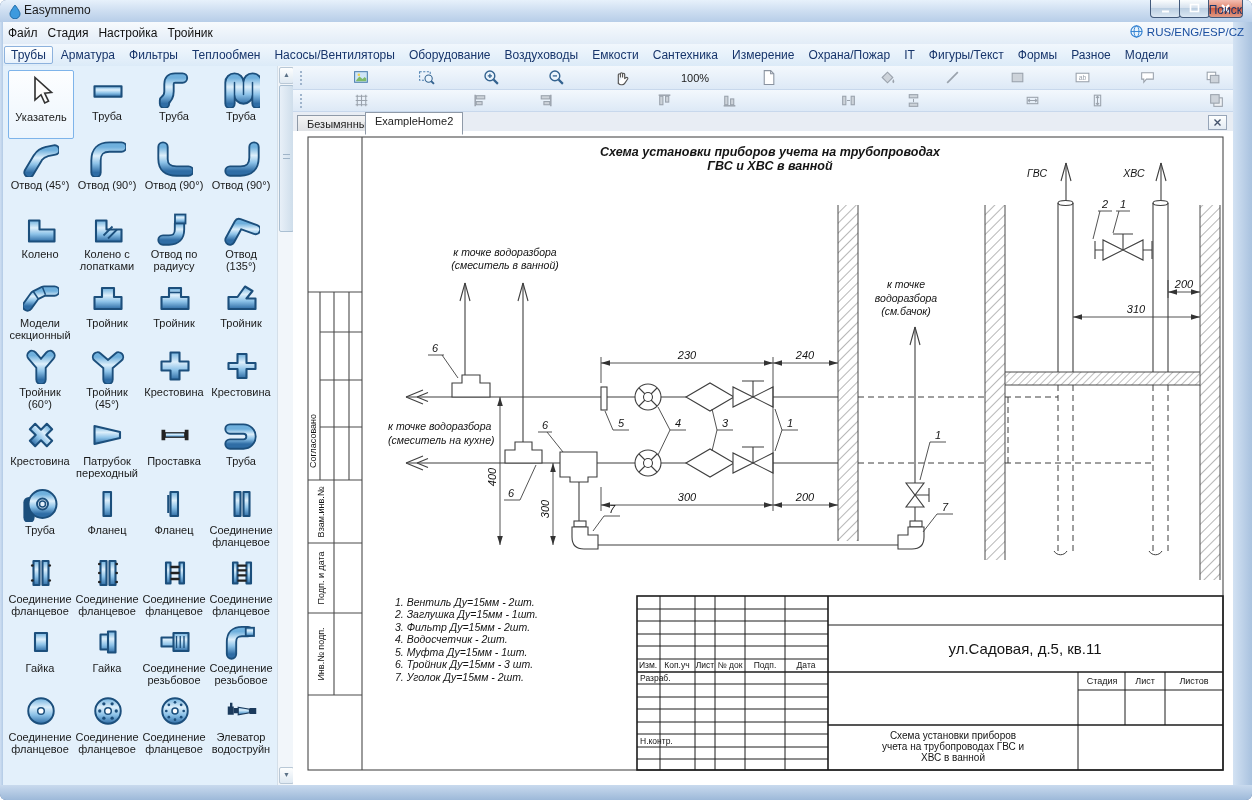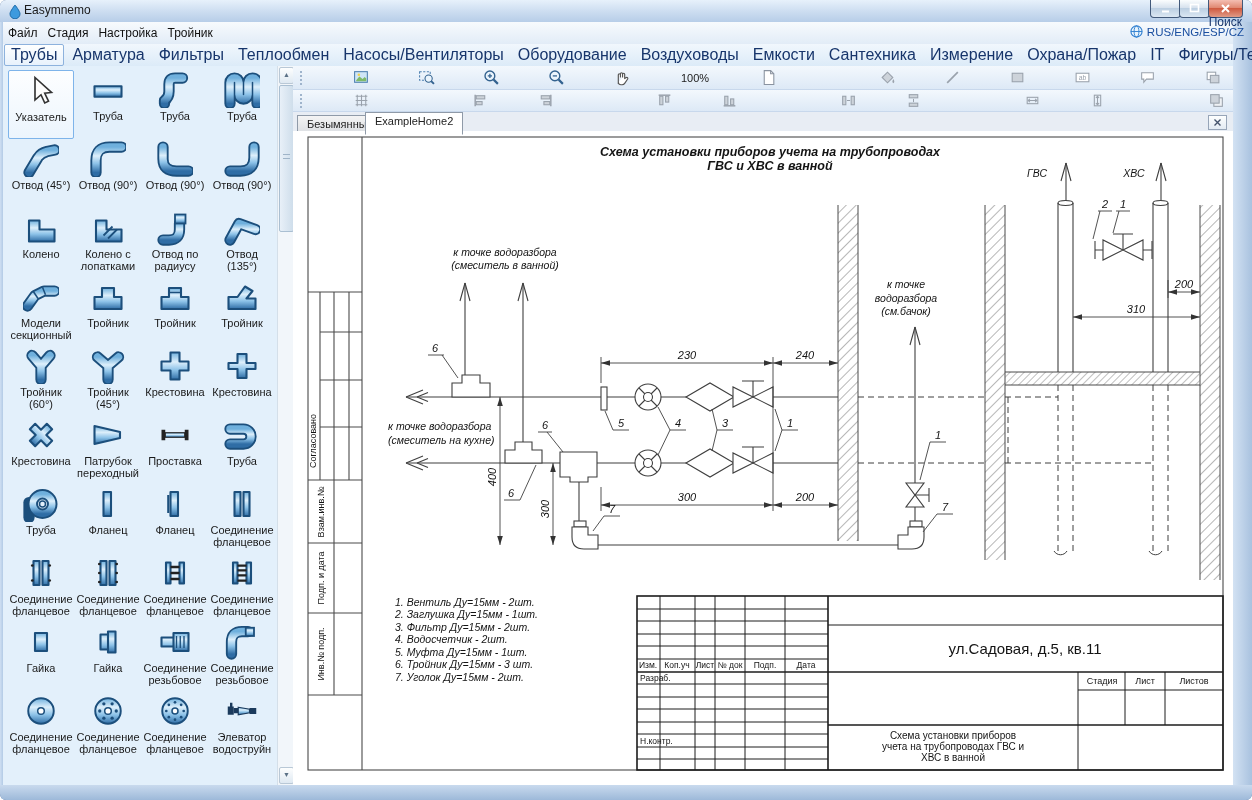--- a/index.html
+++ b/index.html
@@ -16,38 +16,38 @@
   .wbtn{top:0;height:17px;border:1px solid #42597a;border-top:none;border-radius:0 0 4px 4px;
         background:linear-gradient(#fbfdfe,#d7e2ee 45%,#bccfe2 50%,#dbe7f3);display:flex;align-items:center;justify-content:center;}
   .wbtn.close{background:linear-gradient(#f4beb2,#e08973 45%,#cf5b41 50%,#e09a86);}
   
   .menubar{left:3px;top:22px;right:19px;height:22px;background:linear-gradient(#f7fafd,#e2ecf7);
            border-bottom:1px solid #ccd9ea;display:flex;align-items:center;font-size:12px;color:#111;}
   .mitem{padding:3px 5px;cursor:default;}
   .lang{position:absolute;right:8px;top:2px;display:flex;align-items:center;gap:4px;
         color:#1b4fa0;font-size:11.5px;}
   .catbar{left:3px;top:44px;right:19px;height:22px;background:linear-gradient(#f1f7fd,#dcebf8);
-          border-bottom:1px solid #c3d4e9;display:flex;align-items:center;font-size:16px;color:#17356b;}
+          border-bottom:1px solid #c3d4e9;display:flex;align-items:center;font-size:12px;color:#17356b;}
   .citem{padding:2px 6px;margin:0 1px;white-space:nowrap;cursor:default;}
   .citem.sel{background:linear-gradient(#feffff,#e8f2fc);border:1px solid #8db2dd;border-radius:2px;padding:1px 6px;}
-  .search{position:absolute;right:10px;top:3px;color:#17356b;font-size:12px;margin-top:12px;}
+  .search{position:absolute;right:10px;top:3px;color:#17356b;font-size:12px;}
   
   .tbrow{left:293px;right:19px;background:linear-gradient(#f3f8fd,#dde9f6);border-bottom:1px solid #c8d8ec;
          display:flex;align-items:center;padding-left:4px;gap:48px;}
   .tb1{top:66px;height:23px;} .tb2{top:90px;height:21px;}
   .grip{width:4px;height:14px;margin:0 3px;border-left:2px dotted #9fb4cc;}
   .tbi{width:21px;height:19px;display:flex;align-items:center;justify-content:center;border-radius:2px;}
   .tbtext{font-size:11px;color:#222;padding:0 3px;}
   .sep{width:1px;height:16px;background:#b9c9de;margin:0 3px;}
   .dd{width:0;height:0;border:3px solid transparent;border-top-color:#8b97a5;margin:4px 3px 0 0;}
   
   .palette{left:3px;top:66px;width:290px;bottom:15px;background:#e3f0fb;overflow:hidden;}
   .pgrid{position:absolute;left:5px;top:4px;display:grid;grid-template-columns:repeat(4,66px);
          grid-auto-rows:69px;column-gap:1px;}
-  .pitem{display:flex;flex-direction:column;align-items:center;text-align:center;}
+  .pitem{display:flex;flex-direction:column;text-align:center;}
   .pitem .ic{height:40px;display:flex;align-items:center;justify-content:center;}
   .pitem .lb{font-size:11px;line-height:12px;color:#1a1a1a;max-width:64px;}
   .pitem.selected{border:1px solid #7eb4ea;border-radius:2px;background:linear-gradient(#fdfeff,#ecf5fd);}
   .psb{position:absolute;right:0;top:0;width:15px;height:100%;background:#f2f6fa;border-left:1px solid #d4dfe9;}
   .psb .arr{position:absolute;left:1px;width:13px;height:15px;background:linear-gradient(#fdfefe,#dfe9f2);
             border:1px solid #b9c8d6;border-radius:2px;color:#5b7186;font-size:7px;line-height:14px;text-align:center;}
   .psb .thumb{position:absolute;left:1px;width:13px;top:19px;height:145px;background:linear-gradient(90deg,#e8f0f8,#cfdeeb);
               border:1px solid #aabfd2;border-radius:2px;}
   .psb .gripsb{position:absolute;left:3px;top:68px;width:7px;border-top:1px solid #9fb4c8;border-bottom:1px solid #9fb4c8;height:3px;}
   

